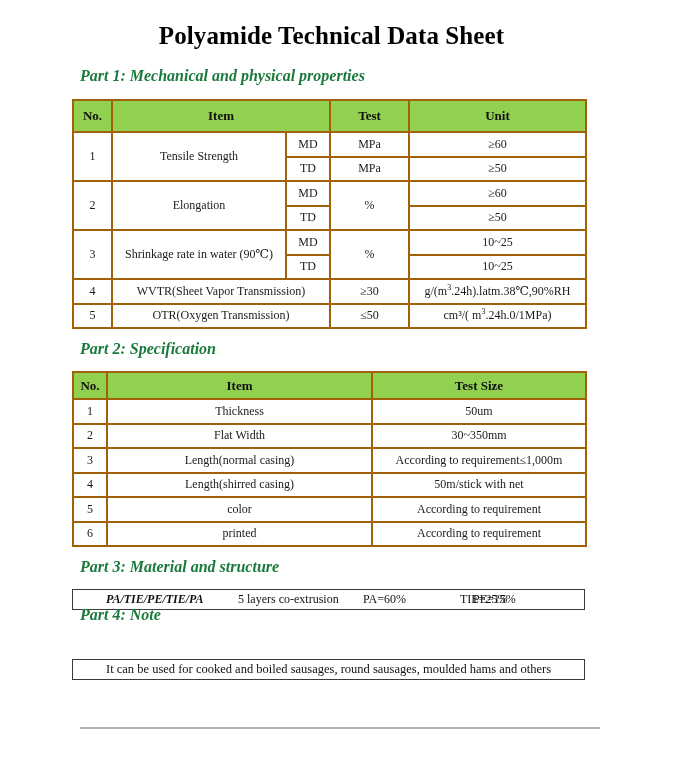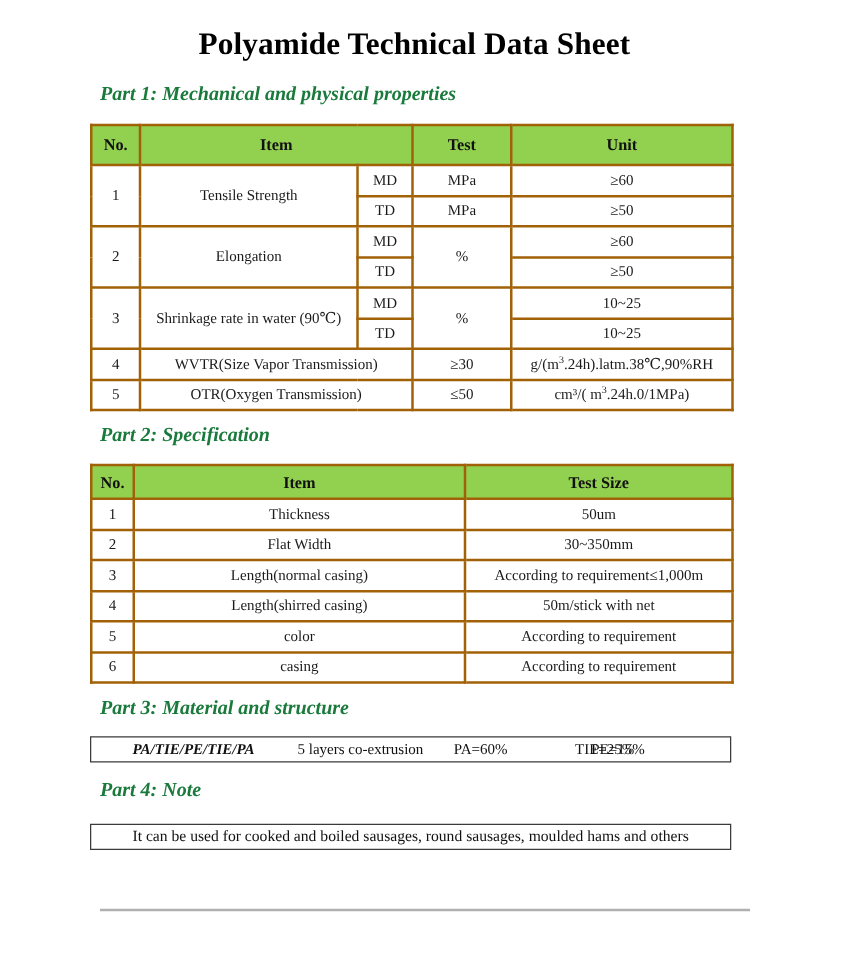--- a/index.html
+++ b/index.html
@@ -73,21 +73,21 @@
     <td>MD</td>
     <td rowspan="2">%</td>
     <td>10~25</td>
   </tr>
   <tr>
     <td>TD</td>
     <td>10~25</td>
   </tr>
   <tr>
     <td>4</td>
-    <td colspan="2">WVTR(Size Vapor Transmission)</td>
+    <td colspan="2">WVTR(Sheet Vapor Transmission)</td>
     <td>≥30</td>
     <td><span>g/(m</span><sup>3</sup><span>.24h).latm.38℃,90%RH</span></td>
   </tr>
   <tr>
     <td>5</td>
     <td colspan="2">OTR(Oxygen Transmission)</td>
     <td>≤50</td>
     <td><span>cm³/( m</span><sup>3</sup><span>.24h.0/1MPa)</span></td>
   </tr>
 </tbody>
@@ -127,33 +127,33 @@
     <td>Length(shirred casing)</td>
     <td>50m/stick with net</td>
   </tr>
   <tr>
     <td>5</td>
     <td>color</td>
     <td>According to requirement</td>
   </tr>
   <tr>
     <td>6</td>
-    <td>casing</td>
+    <td>printed</td>
     <td>According to requirement</td>
   </tr>
 </tbody>
   </table>
 
 <div class="part-heading" style="top:558px;">Part 3: Material and structure</div>
 
 <div class="box mat">
   <span style="left:33px; font-weight:bold; font-style:italic;">PA/TIE/PE/TIE/PA</span>
   <span style="left:165px;">5 layers co-extrusion</span>
   <span style="left:290px;">PA=60%</span>
   <span style="left:355px;margin-left:32px;">TIE=25%</span>
   <span style="left:400px;">PE=15%</span>
 </div>
 
-<div class="part-heading" style="top:624px;">Part 4: Note</div>
+<div class="part-heading" style="top:606px;">Part 4: Note</div>
 
 <div class="box note">It can be used for cooked and boiled sausages, round sausages, moulded hams and others</div>
 
 <div class="rule"></div>
 
 </body></html>

